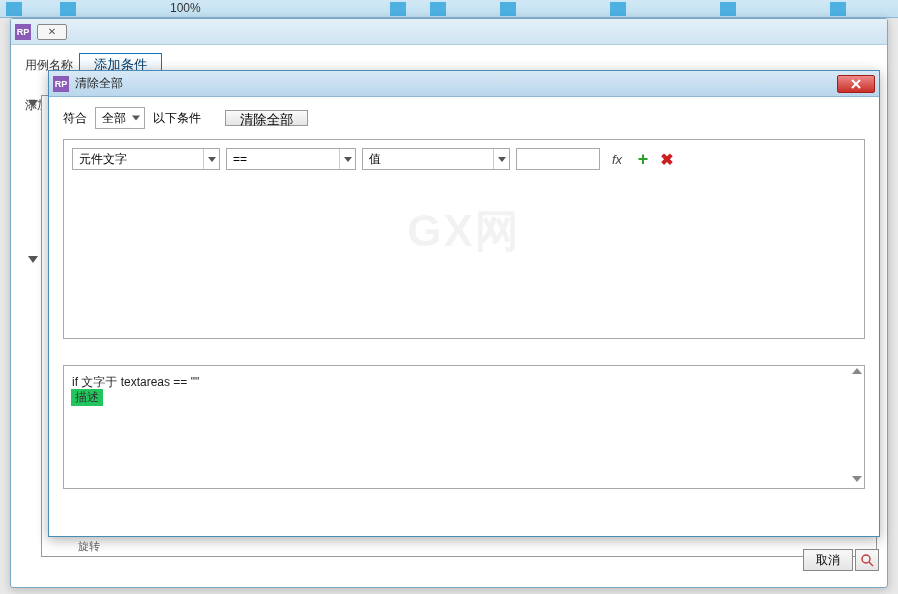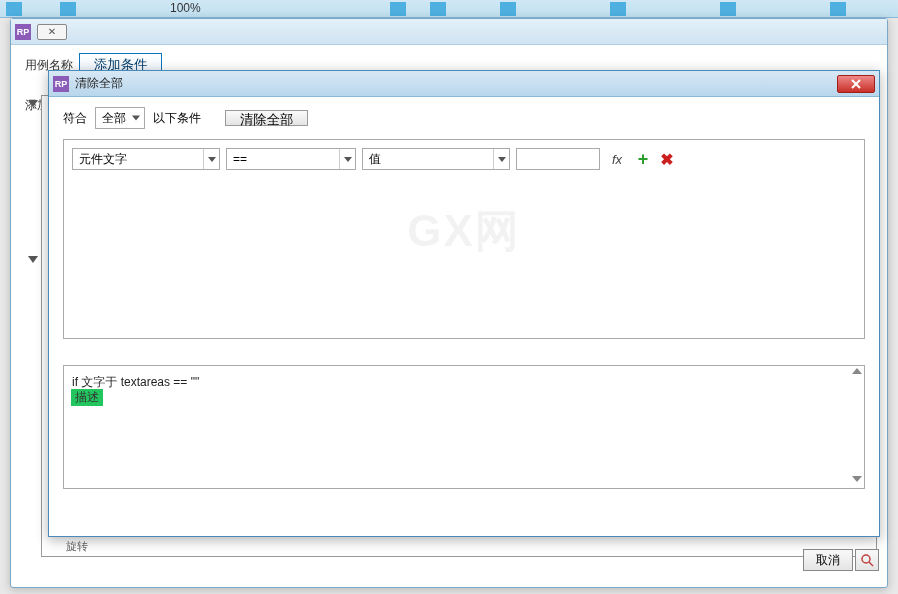--- a/index.html
+++ b/index.html
@@ -305,21 +305,21 @@
   <div class="outer-body">
     <div class="row1">
       <span class="label1">用例名称</span>
       <button class="btn-add-cond">添加条件</button>
     </div>
     <div class="label-add">添加</div>
 
     <div class="outer-panel">
       <div class="tri-toggle" style="top:4px"></div>
       <div class="tri-toggle" style="top:160px"></div>
-      <span style="position:absolute;left:24px;bottom:2px;color:#666;font-size:11px">旋转</span>
+      <span style="position:absolute;left:36px;bottom:2px;color:#666;font-size:11px">旋转</span>
     </div>
   </div>
 
   <div class="bottom-btn-row">
     <button class="bottom-btn">取消</button>
     <div class="magnify-icn">
       <svg width="14" height="14" viewBox="0 0 14 14">
         <circle cx="6" cy="6" r="4" fill="none" stroke="#c04040" stroke-width="1.5"></circle>
         <line x1="9" y1="9" x2="13" y2="13" stroke="#c04040" stroke-width="1.5"></line>
       </svg>

